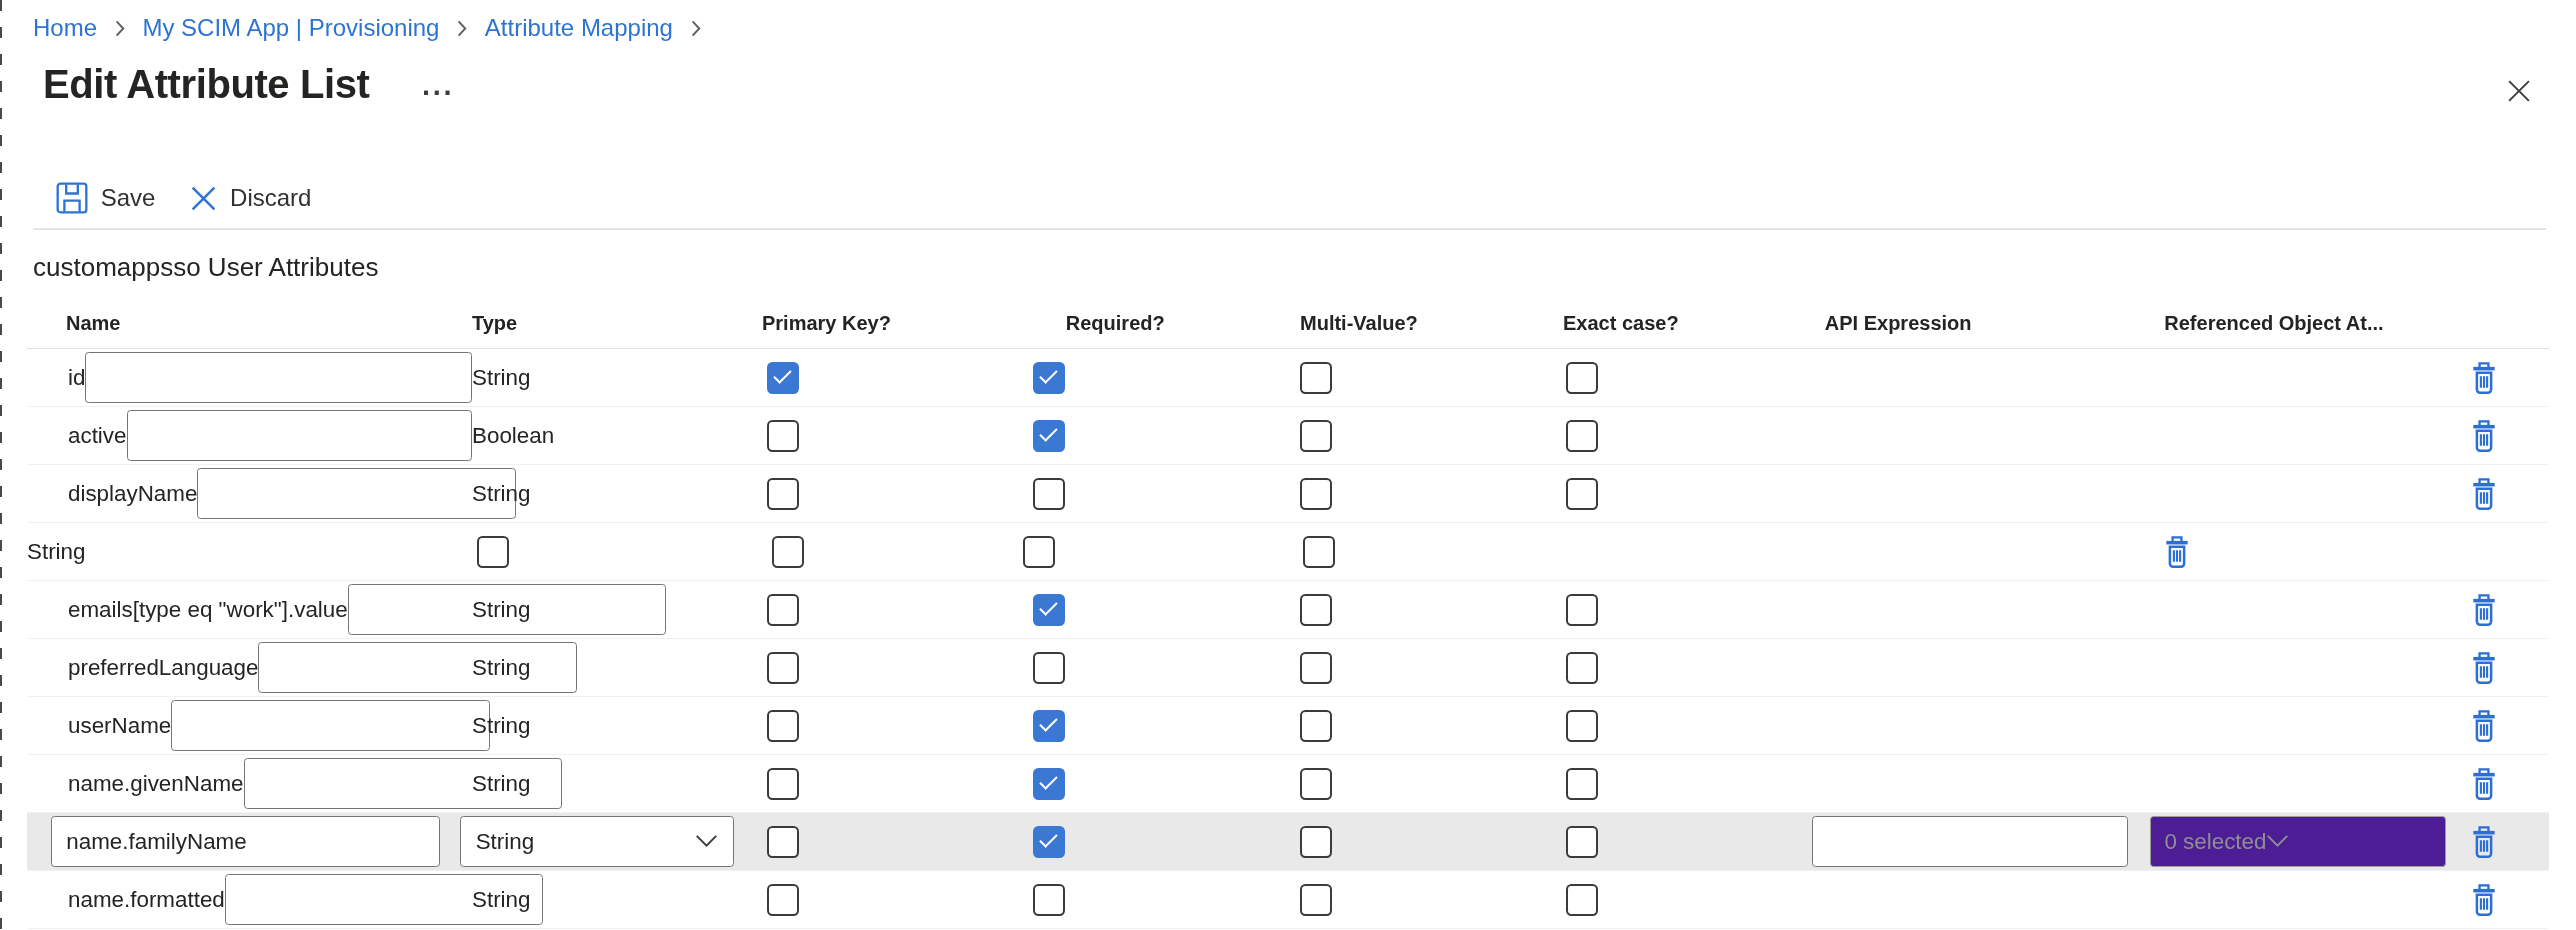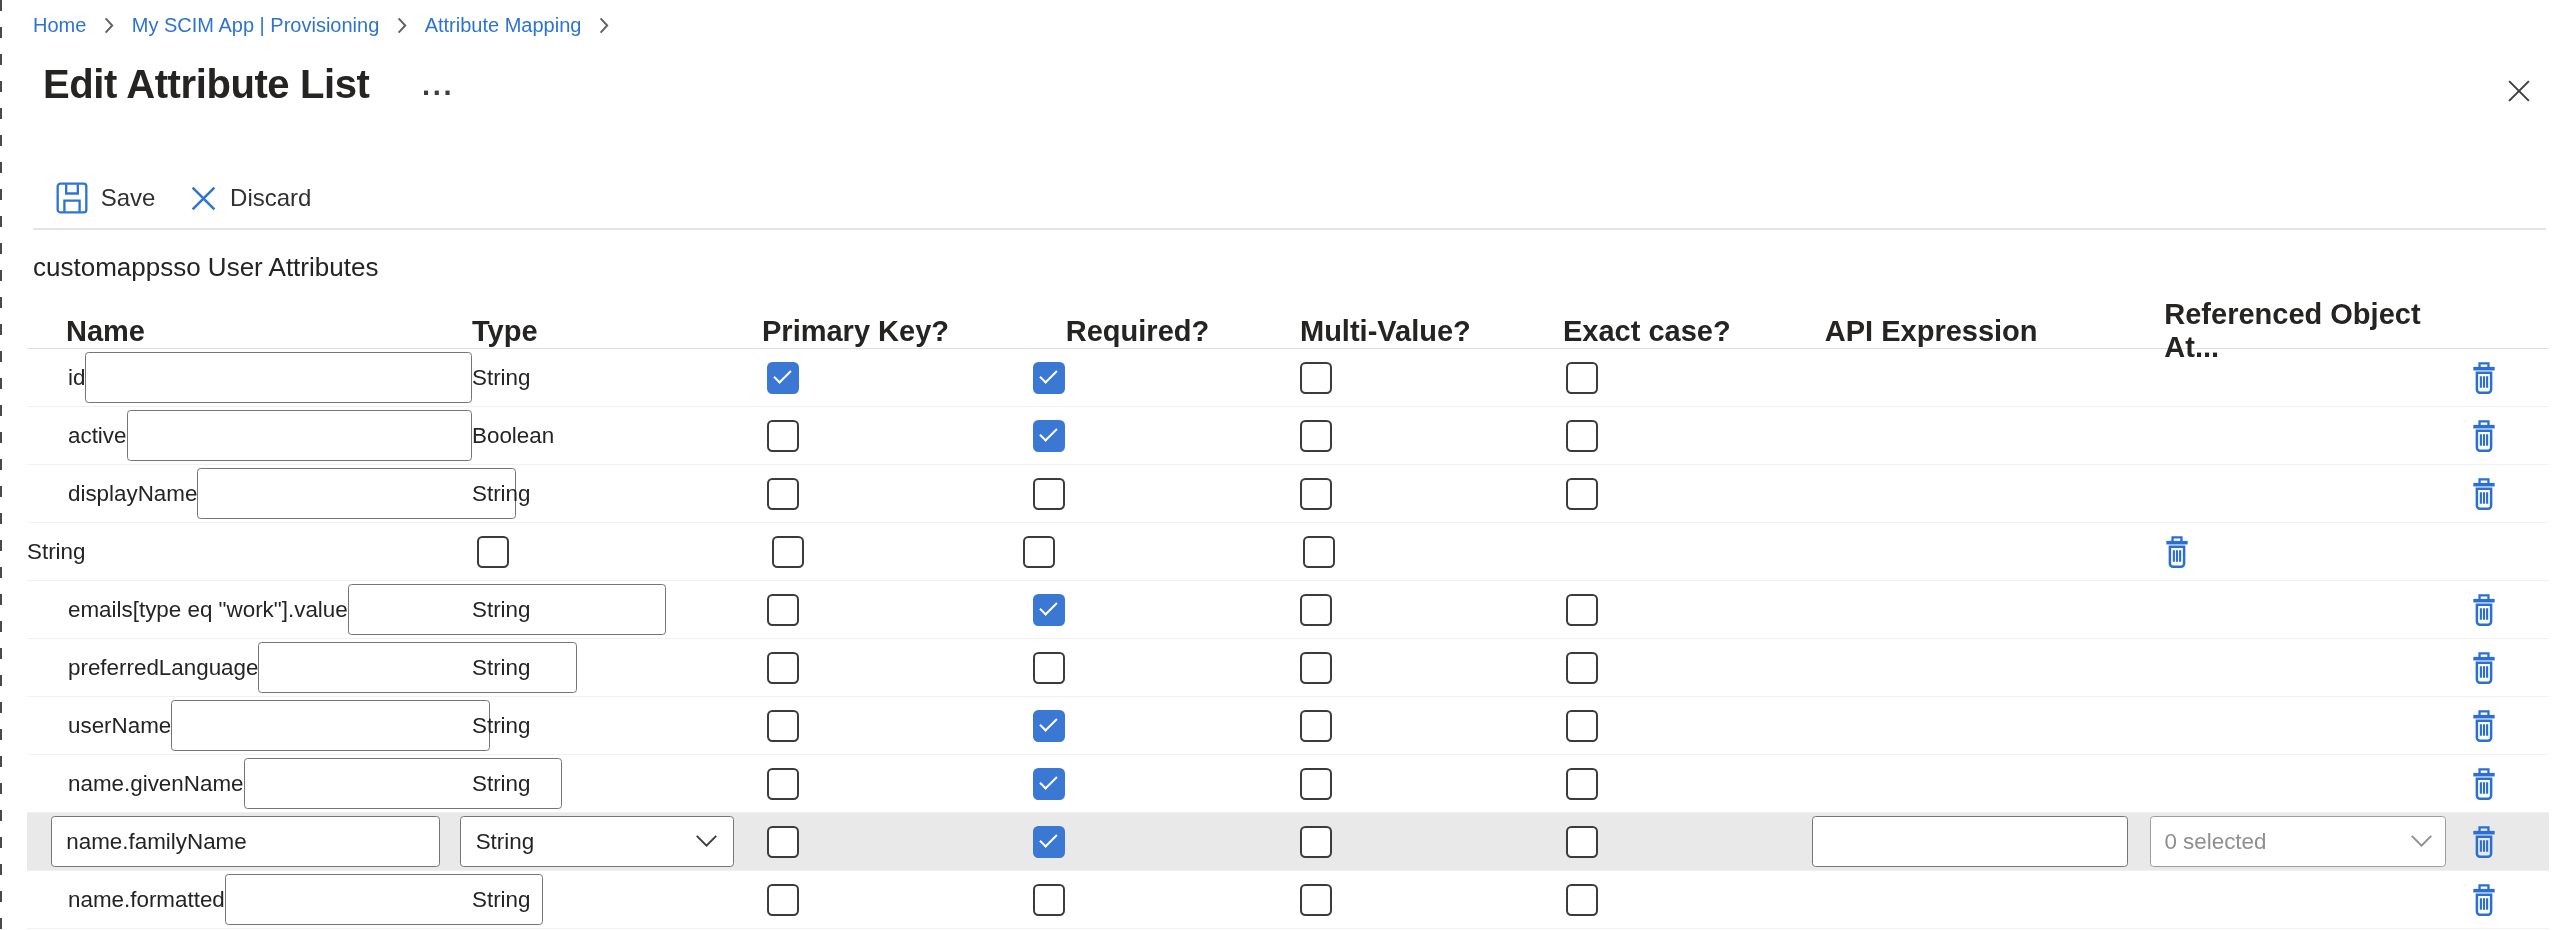--- a/index.html
+++ b/index.html
@@ -2,42 +2,42 @@
 <html style="font-size:14.3px"><head>
 <meta charset="utf-8">
 <style>
   html,body{margin:0;padding:0;background:#fff;}
   .screen{position:relative;width:2576px;height:930px;background:#fff;overflow:hidden;
           font-family:"Liberation Sans",sans-serif;color:#242424;}
   
   .edge-artifact{position:absolute;left:0;top:0;width:1.8px;height:100%;
     background:repeating-linear-gradient(180deg,#4a4a4a 0 10.8px,transparent 10.8px 27px);}
   
-  .breadcrumb{position:absolute;left:33px;top:14.3px;display:flex;align-items:center;font-size:20px;}
+  .breadcrumb{position:absolute;left:33px;top:14.3px;display:flex;align-items:center;font-size:24px;}
   .crumb{color:#2d74d2;text-decoration:none;cursor:pointer;}
   .crumb-sep{margin:0 16px;display:flex;align-items:center;}
   
   .page-title{position:absolute;left:43px;top:59px;font-size:40px;font-weight:700;color:#252423;
     line-height:50px;margin:0;letter-spacing:-0.4px;}
   .more-menu{position:absolute;left:416px;top:70px;font-size:29px;font-weight:700;color:#3d3d3d;
     letter-spacing:2.7px;cursor:pointer;line-height:29px;background:none;border:none;font-family:inherit;}
   .close-btn{position:absolute;left:2501px;top:73px;width:36px;height:36px;background:none;border:none;
     cursor:pointer;padding:0;}
   
   .toolbar{position:absolute;left:55px;top:179px;display:flex;align-items:center;gap:34px;height:38px;}
   .tb-btn{display:inline-flex;align-items:center;gap:11.7px;background:none;border:none;cursor:pointer;
     font-family:inherit;font-size:24px;color:#323130;padding:0;}
   .toolbar-divider{position:absolute;left:33px;top:228px;width:2513px;height:1.8px;background:#e4e4e4;}
   
   .section-heading{position:absolute;left:33px;top:252px;font-size:26px;font-weight:400;color:#252423;margin:0;}
   
   .attr-table{position:absolute;left:27px;top:298px;width:2522px;}
   .thead,.trow{display:grid;grid-template-columns:445px 290px 261px 277px 263px 260px 327px 307px 93px;
     align-items:center;}
-  .thead{height:50px;border-bottom:1.8px solid #e0e0e0;font-size:29px;font-weight:700;color:#252423;}
+  .thead{height:50px;border-bottom:1.8px solid #e0e0e0;font-size:20px;font-weight:700;color:#252423;}
   .trow{height:57px;border-bottom:1.8px solid #f1f1f1;}
   .trow.editing{background:#e9e9e9;}
   .cell{display:flex;align-items:center;min-width:0;}
   .cell-text{font-size:22.4px;color:#242424;white-space:nowrap;}
   .h-name{padding-left:39px;}
   .c-name{padding-left:41px;}
   .trow.editing .c-name{padding-left:24px;}
   .h-req{padding-left:1.8px;margin-left:41px;}
   .h-api{padding-left:1.8px;}
   .h-ref{padding-left:14.3px;}
@@ -57,21 +57,21 @@
   .text-input{height:51px;width:389px;box-sizing:border-box;border:1.8px solid #757575;border-radius:3.6px;
     background:#fff;font-family:inherit;font-size:22.4px;color:#242424;padding:0 14.3px;display:block;}
   .trow.editing input.edit-only{display:block;}
   .select-box{height:51px;width:274px;margin-left:-12.5px;box-sizing:border-box;border:1.8px solid #757575;
     border-radius:3.6px;background:#fff;align-items:center;justify-content:space-between;
     padding:0 14.3px 0 15.2px;cursor:pointer;}
   .select-text{font-size:22.4px;color:#242424;}
   .api-input{height:51px;width:316px;margin-left:-10.8px;box-sizing:border-box;border:1.8px solid #757575;
     border-radius:3.6px;background:#fff;font-family:inherit;font-size:22.4px;color:#242424;padding:0 12.5px;}
   .ref-select{height:51px;width:296px;box-sizing:border-box;border:1.8px solid #9d9d9d;border-radius:3.6px;
-    background:#ffffff;align-items:center;justify-content:space-between;padding:0 12.5px 0 13.4px;cursor:default;}
+    background:#4c1d95;align-items:center;justify-content:flex-start;padding:0 12.5px 0 13.4px;cursor:default;}
   .ref-text{font-size:22.4px;color:#8f8f8f;}
   .trash-btn{background:none;border:none;padding:0;cursor:pointer;display:flex;align-items:center;}
   svg{display:block;}
 </style>
 </head>
 <body>
 
 <div class="screen">
 
   <div class="edge-artifact"></div>

